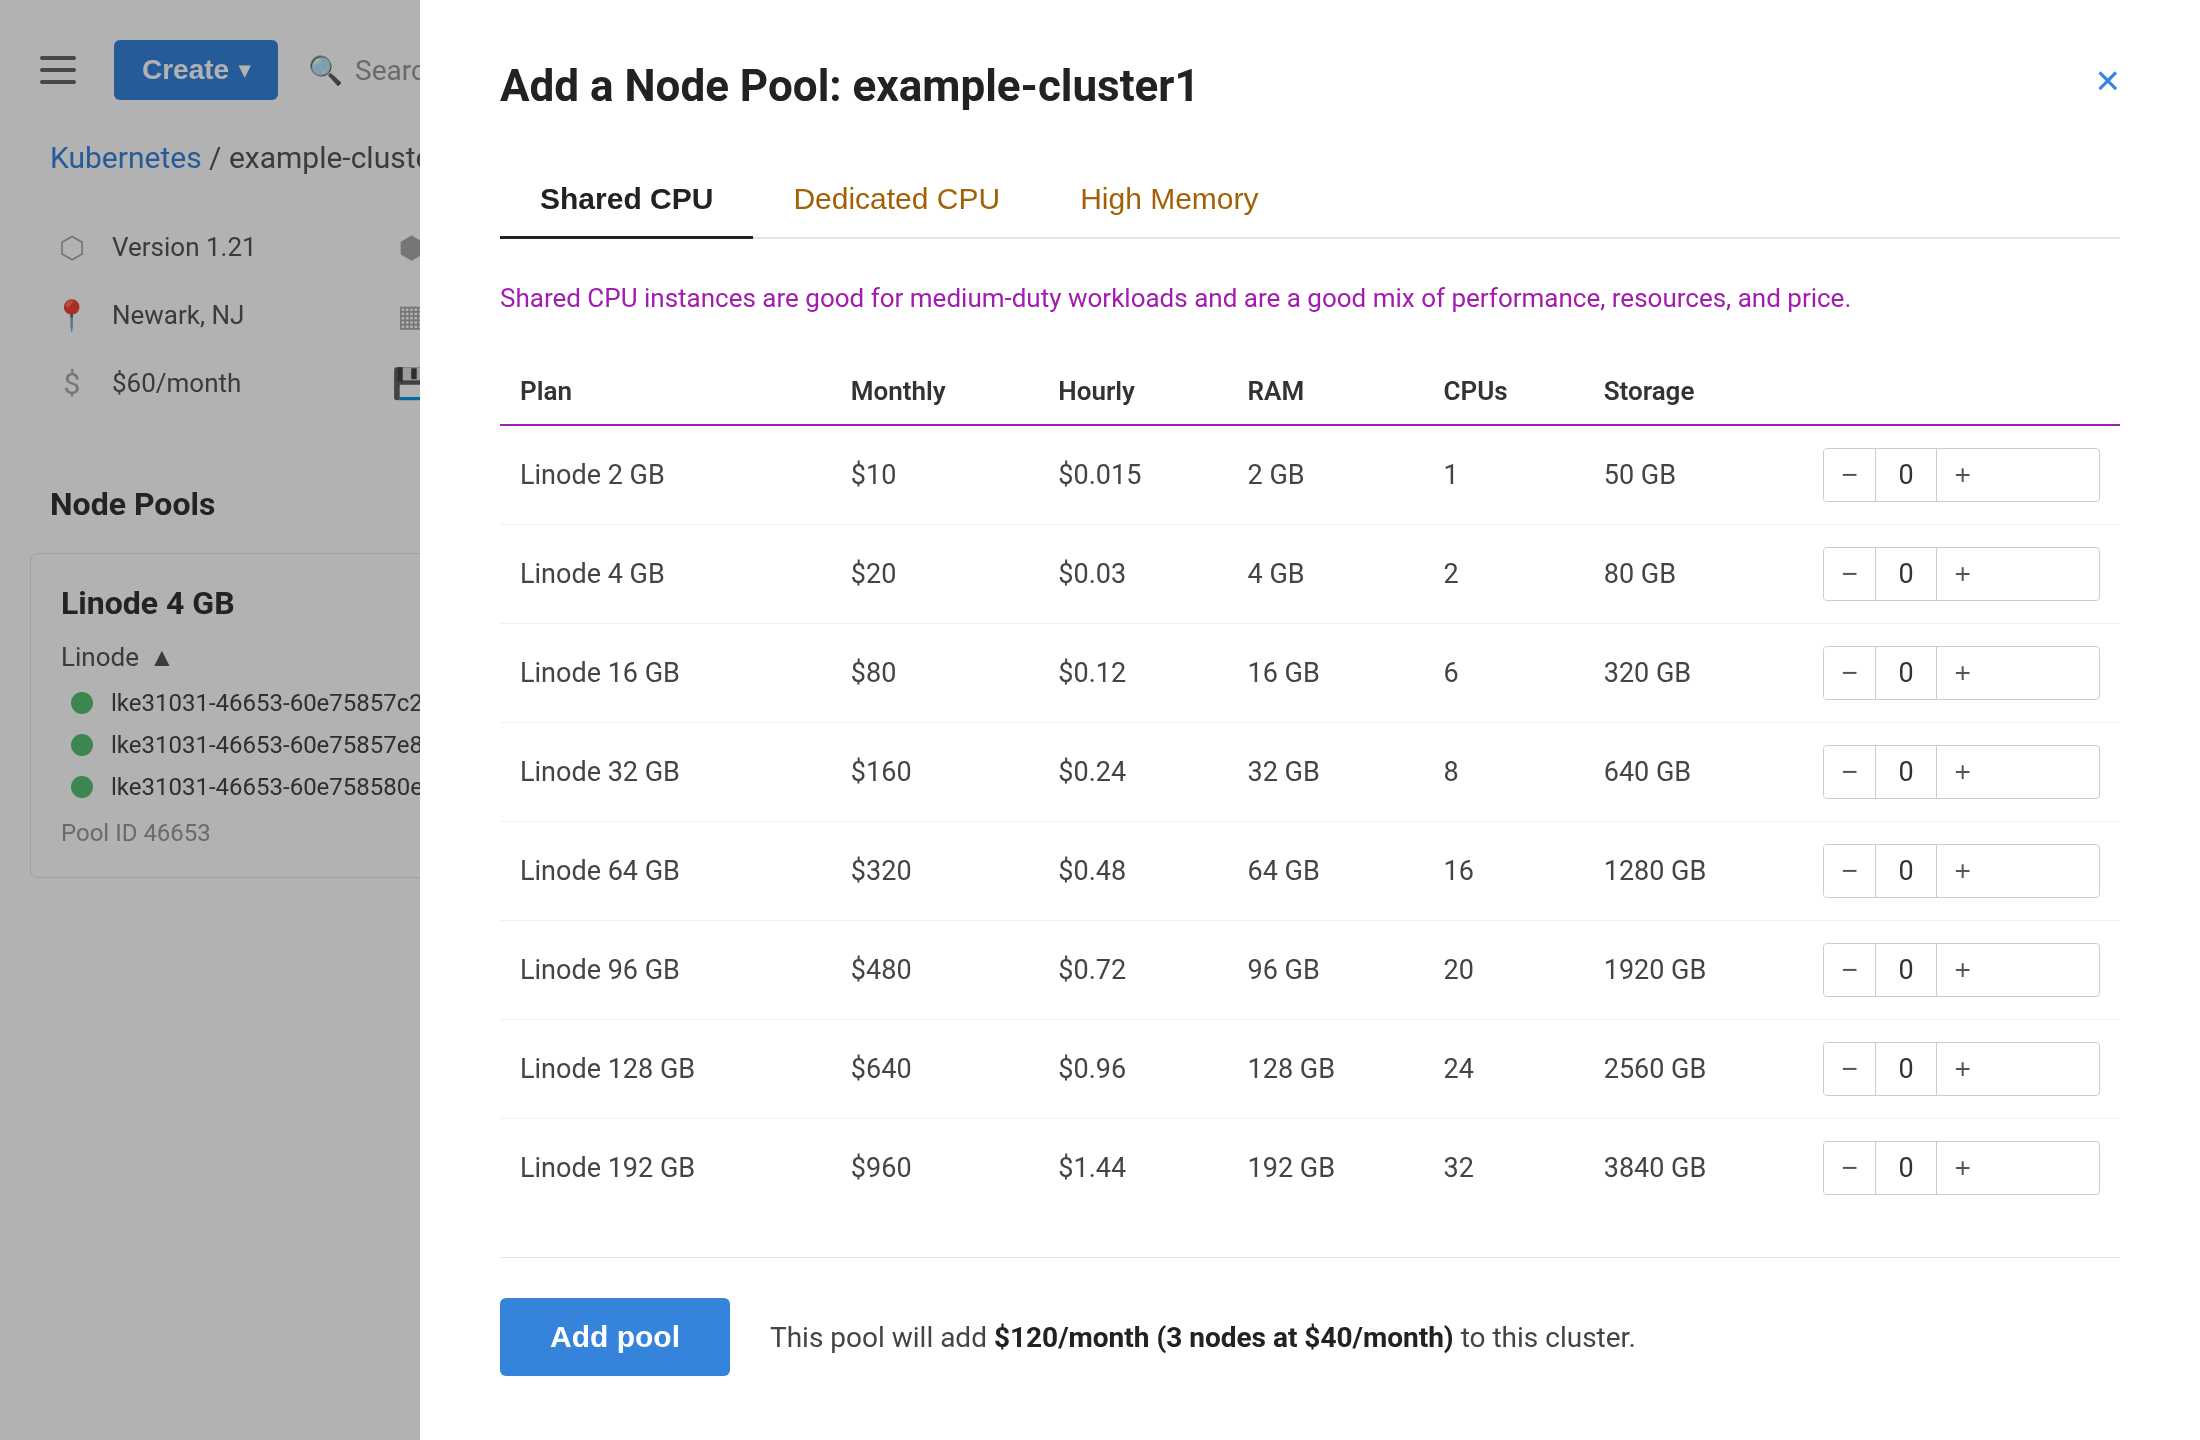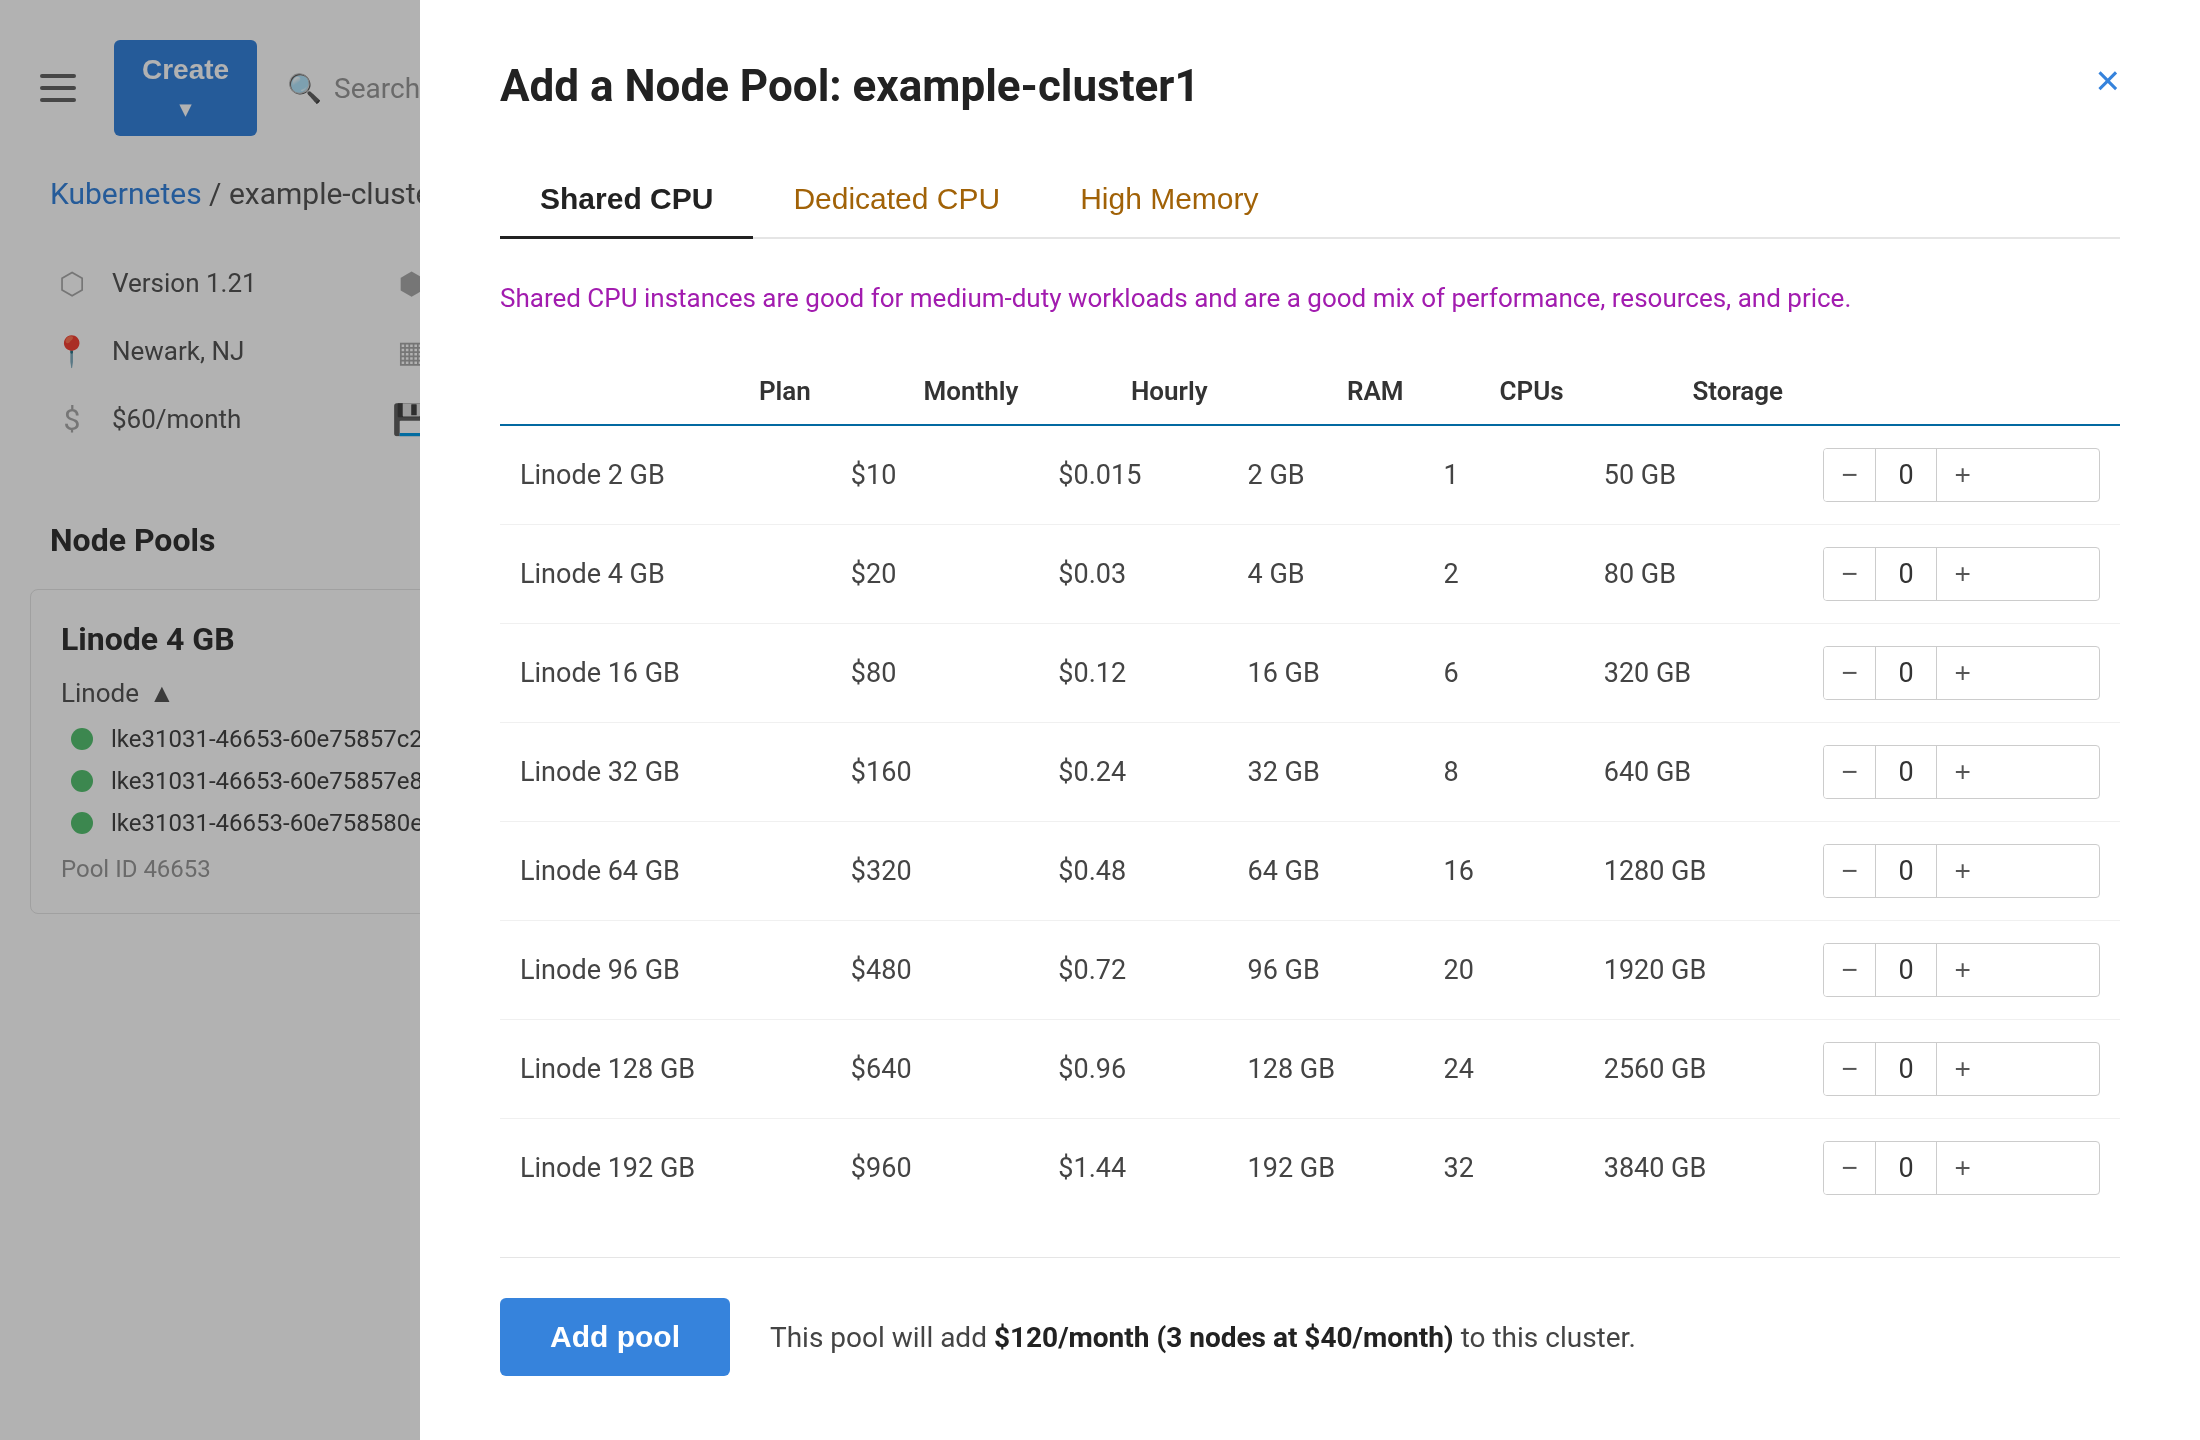--- a/index.html
+++ b/index.html
@@ -53,21 +53,20 @@
       color: #fff;
       border: none;
       border-radius: 6px;
       padding: 14px 28px;
       font-size: 28px;
       font-weight: 600;
       cursor: pointer;
       display: flex;
       align-items: center;
       gap: 10px;
-      flex-direction: column;
     }
     .create-btn .chevron {
       font-size: 22px;
     }
 
     .search-bar {
       display: flex;
       align-items: center;
       gap: 12px;
       color: #999;
@@ -238,25 +237,25 @@
       line-height: 1.5;
     }
 
     
     table {
       width: 100%;
       border-collapse: collapse;
       font-size: 27px;
     }
     th {
-      text-align: right;
+      text-align: left;
       padding: 18px 20px;
       color: #333;
       font-weight: 600;
-      border-bottom: 2px solid #0369a1;
+      border-bottom: 2px solid #a21caf;
       font-size: 26px;
     }
     td {
       padding: 22px 20px;
       color: #444;
       border-bottom: 1px solid #f0f0f0;
     }
     tr:last-child td {
       border-bottom: none;
     }

